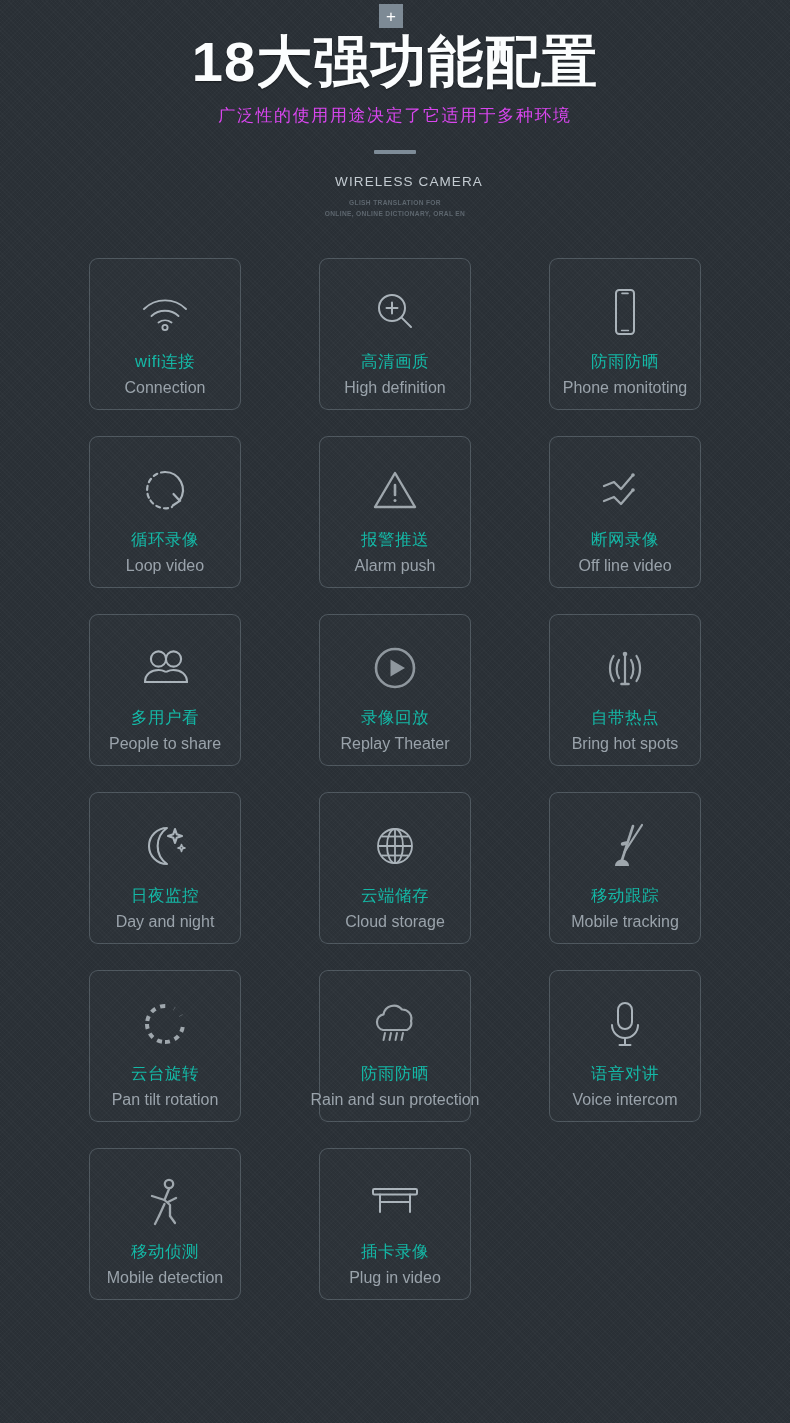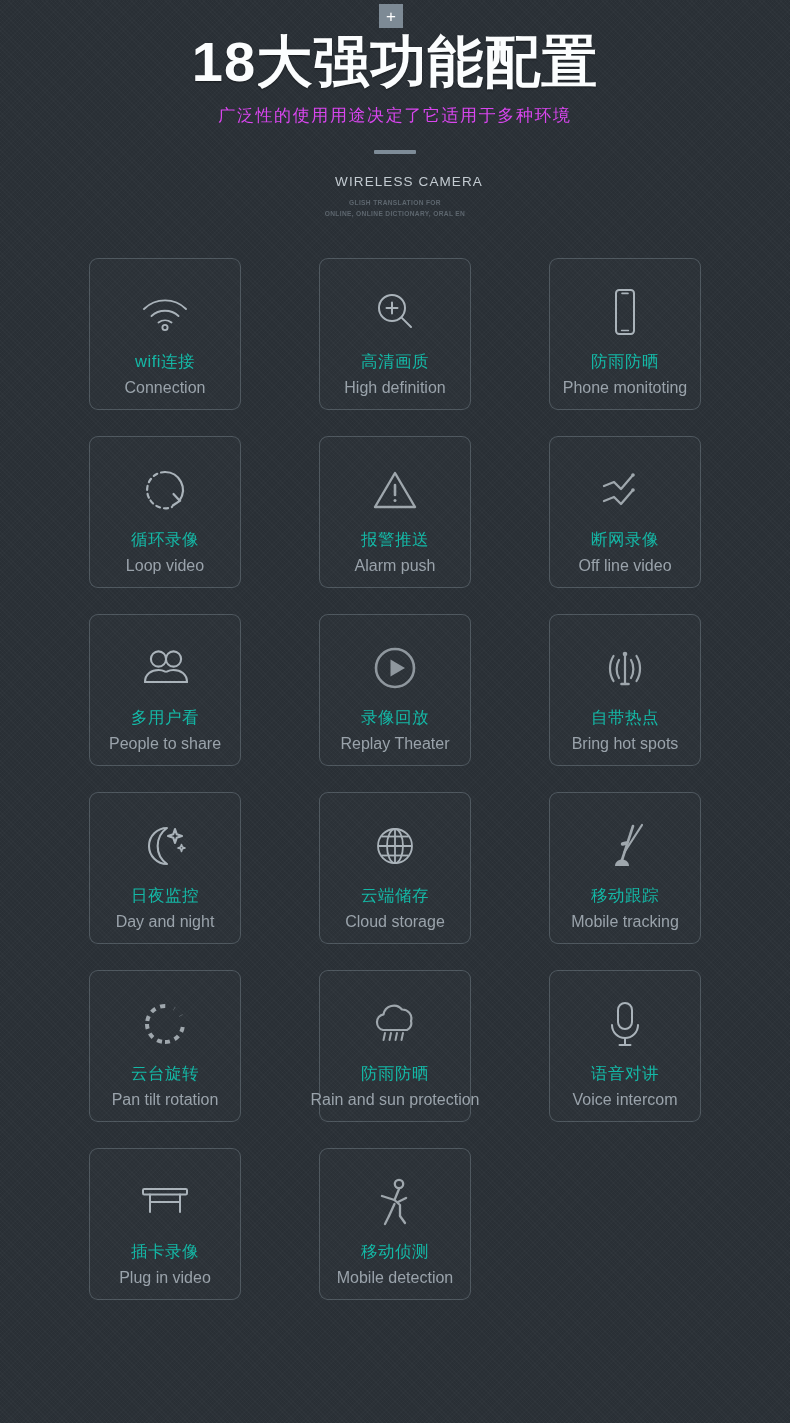--- a/index.html
+++ b/index.html
@@ -349,40 +349,40 @@
         <path d="M19 38 v6"></path>
         <path d="M13.5 45 h11"></path>
       </svg>
     </div>
     <div class="label">语音对讲</div>
     <div class="sub">Voice intercom</div>
   </div>
 
   <div class="card">
     <div class="icon">
-      <svg width="52" height="40" viewBox="0 0 52 40" fill="none" stroke="#aab3ba" stroke-width="2" stroke-linecap="round" stroke-linejoin="round">
-        <rect x="4" y="7" width="44" height="5.5" rx="1.2"></rect>
-        <path d="M11 12.5 V30"></path>
-        <path d="M41 12.5 V30"></path>
-        <path d="M11 20 H41"></path>
-      </svg>
-    </div>
-    <div class="label">插卡录像</div>
-    <div class="sub">Plug in video</div>
-  </div>
-
-  <div class="card">
-    <div class="icon">
       <svg width="40" height="48" viewBox="0 0 40 48" fill="none" stroke="#9fa7ad" stroke-width="2.3" stroke-linecap="round" stroke-linejoin="round">
         <circle cx="24" cy="6" r="4.2"></circle>
         <path d="M24 11 L19.5 22 L25 27 L25 38"></path>
         <path d="M19.5 22 L7 18"></path>
         <path d="M23 24 L31 20"></path>
         <path d="M19.5 26 L14 38"></path>
         <path d="M25 38 L30 45"></path>
         <path d="M14 38 L10 46"></path>
       </svg>
     </div>
     <div class="label">移动侦测</div>
     <div class="sub">Mobile detection</div>
   </div>
 
+  <div class="card">
+    <div class="icon">
+      <svg width="52" height="40" viewBox="0 0 52 40" fill="none" stroke="#aab3ba" stroke-width="2" stroke-linecap="round" stroke-linejoin="round">
+        <rect x="4" y="7" width="44" height="5.5" rx="1.2"></rect>
+        <path d="M11 12.5 V30"></path>
+        <path d="M41 12.5 V30"></path>
+        <path d="M11 20 H41"></path>
+      </svg>
+    </div>
+    <div class="label">插卡录像</div>
+    <div class="sub">Plug in video</div>
+  </div>
+
 </div>
 
 </body></html>

